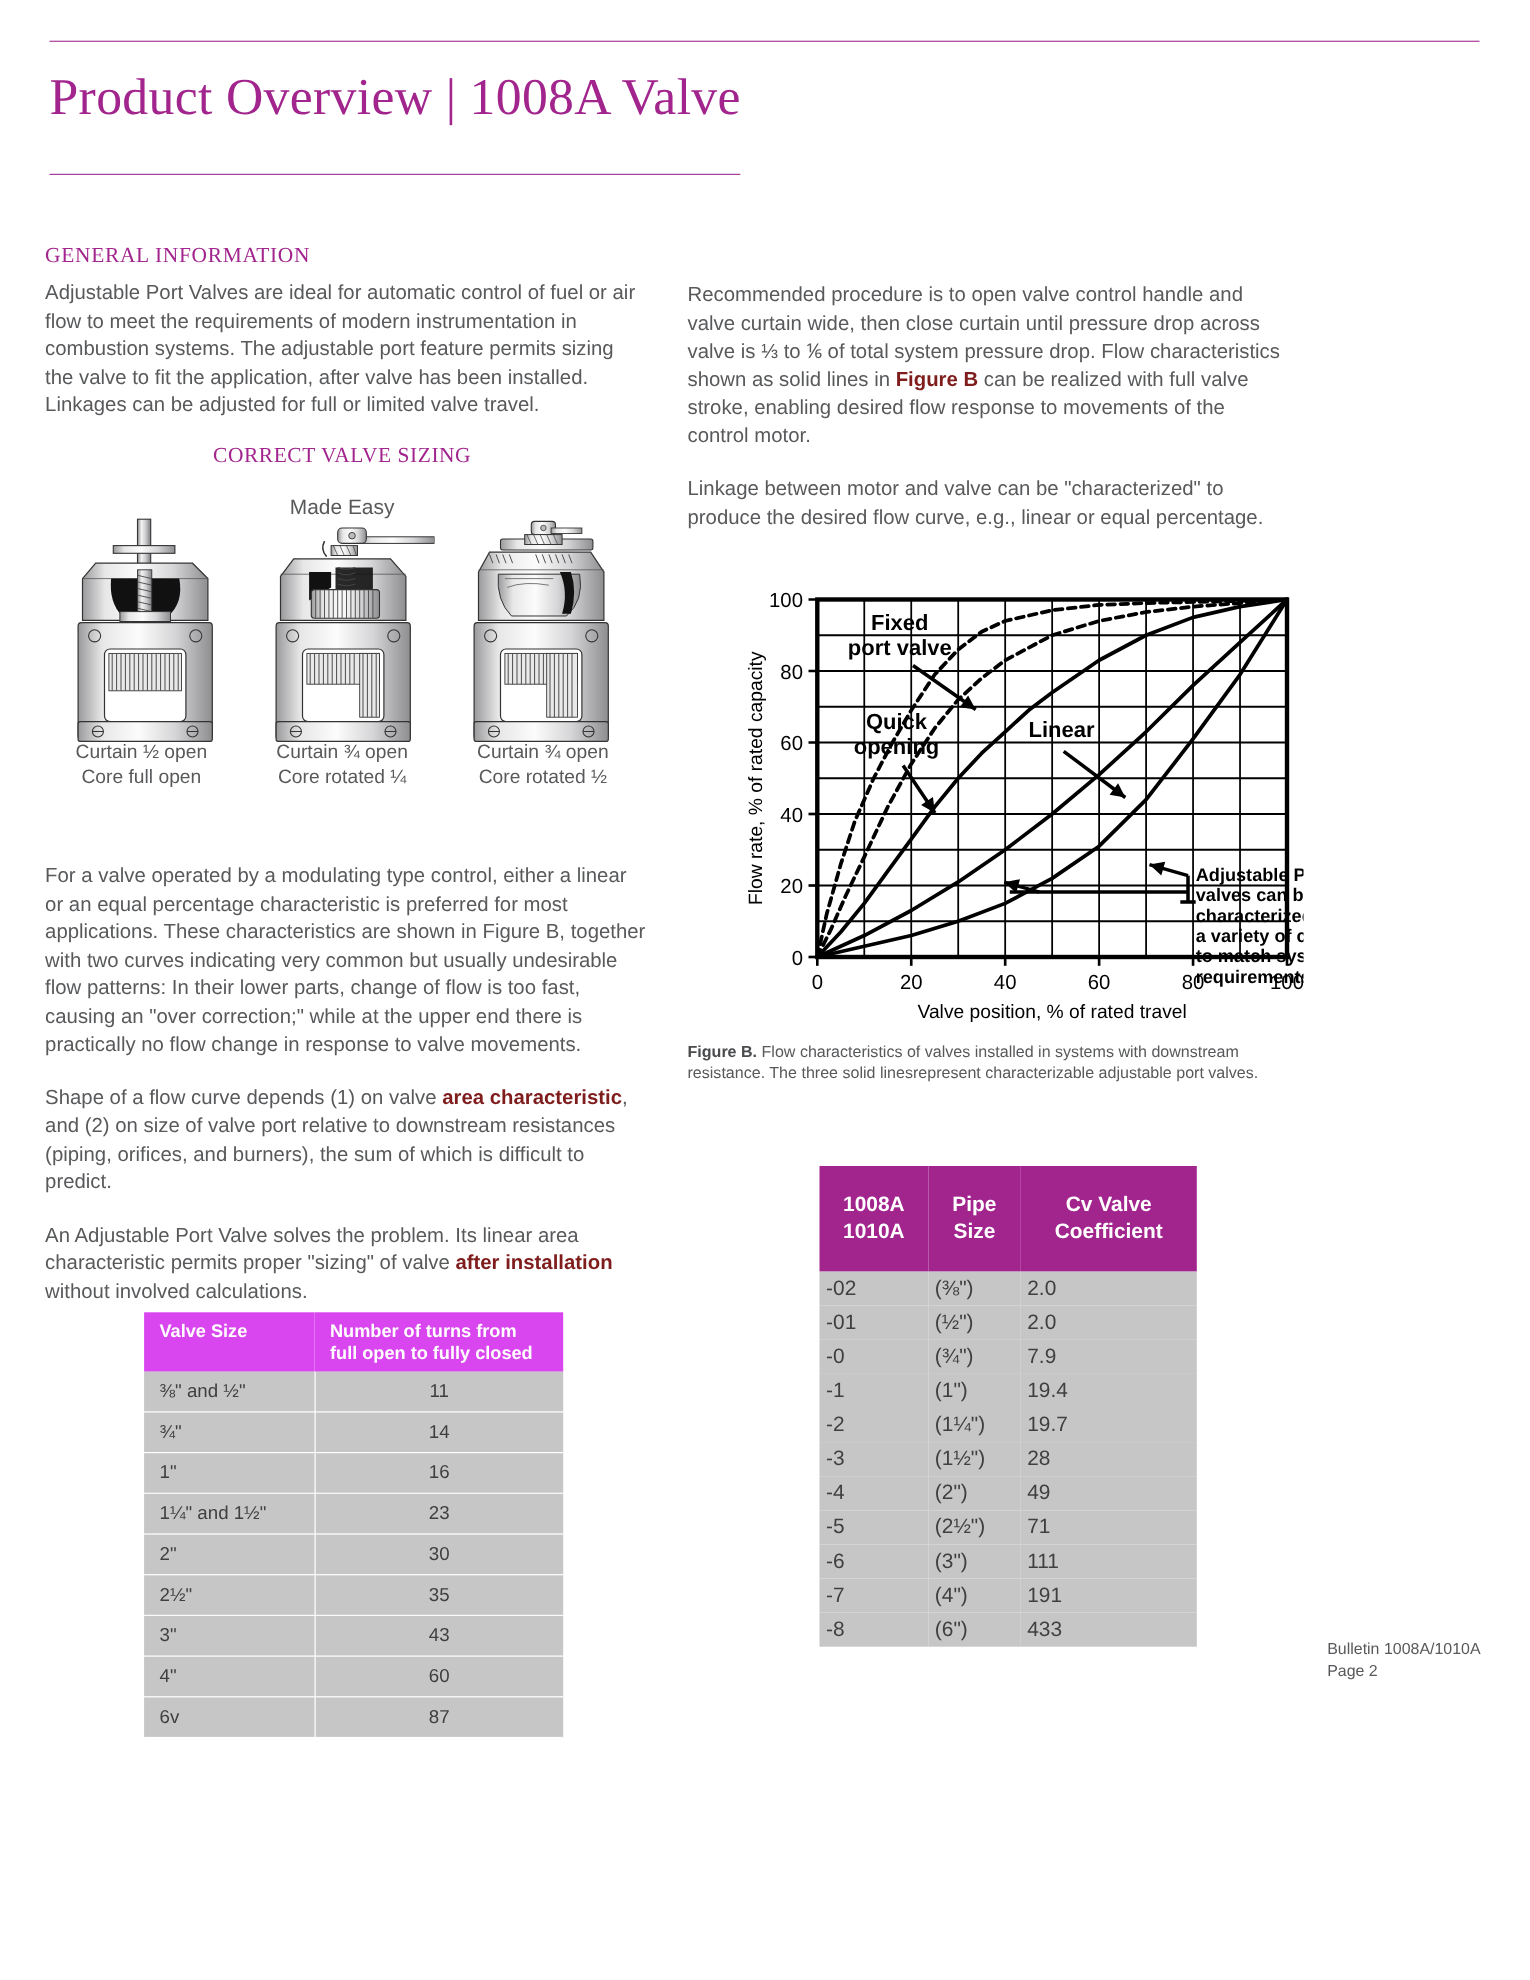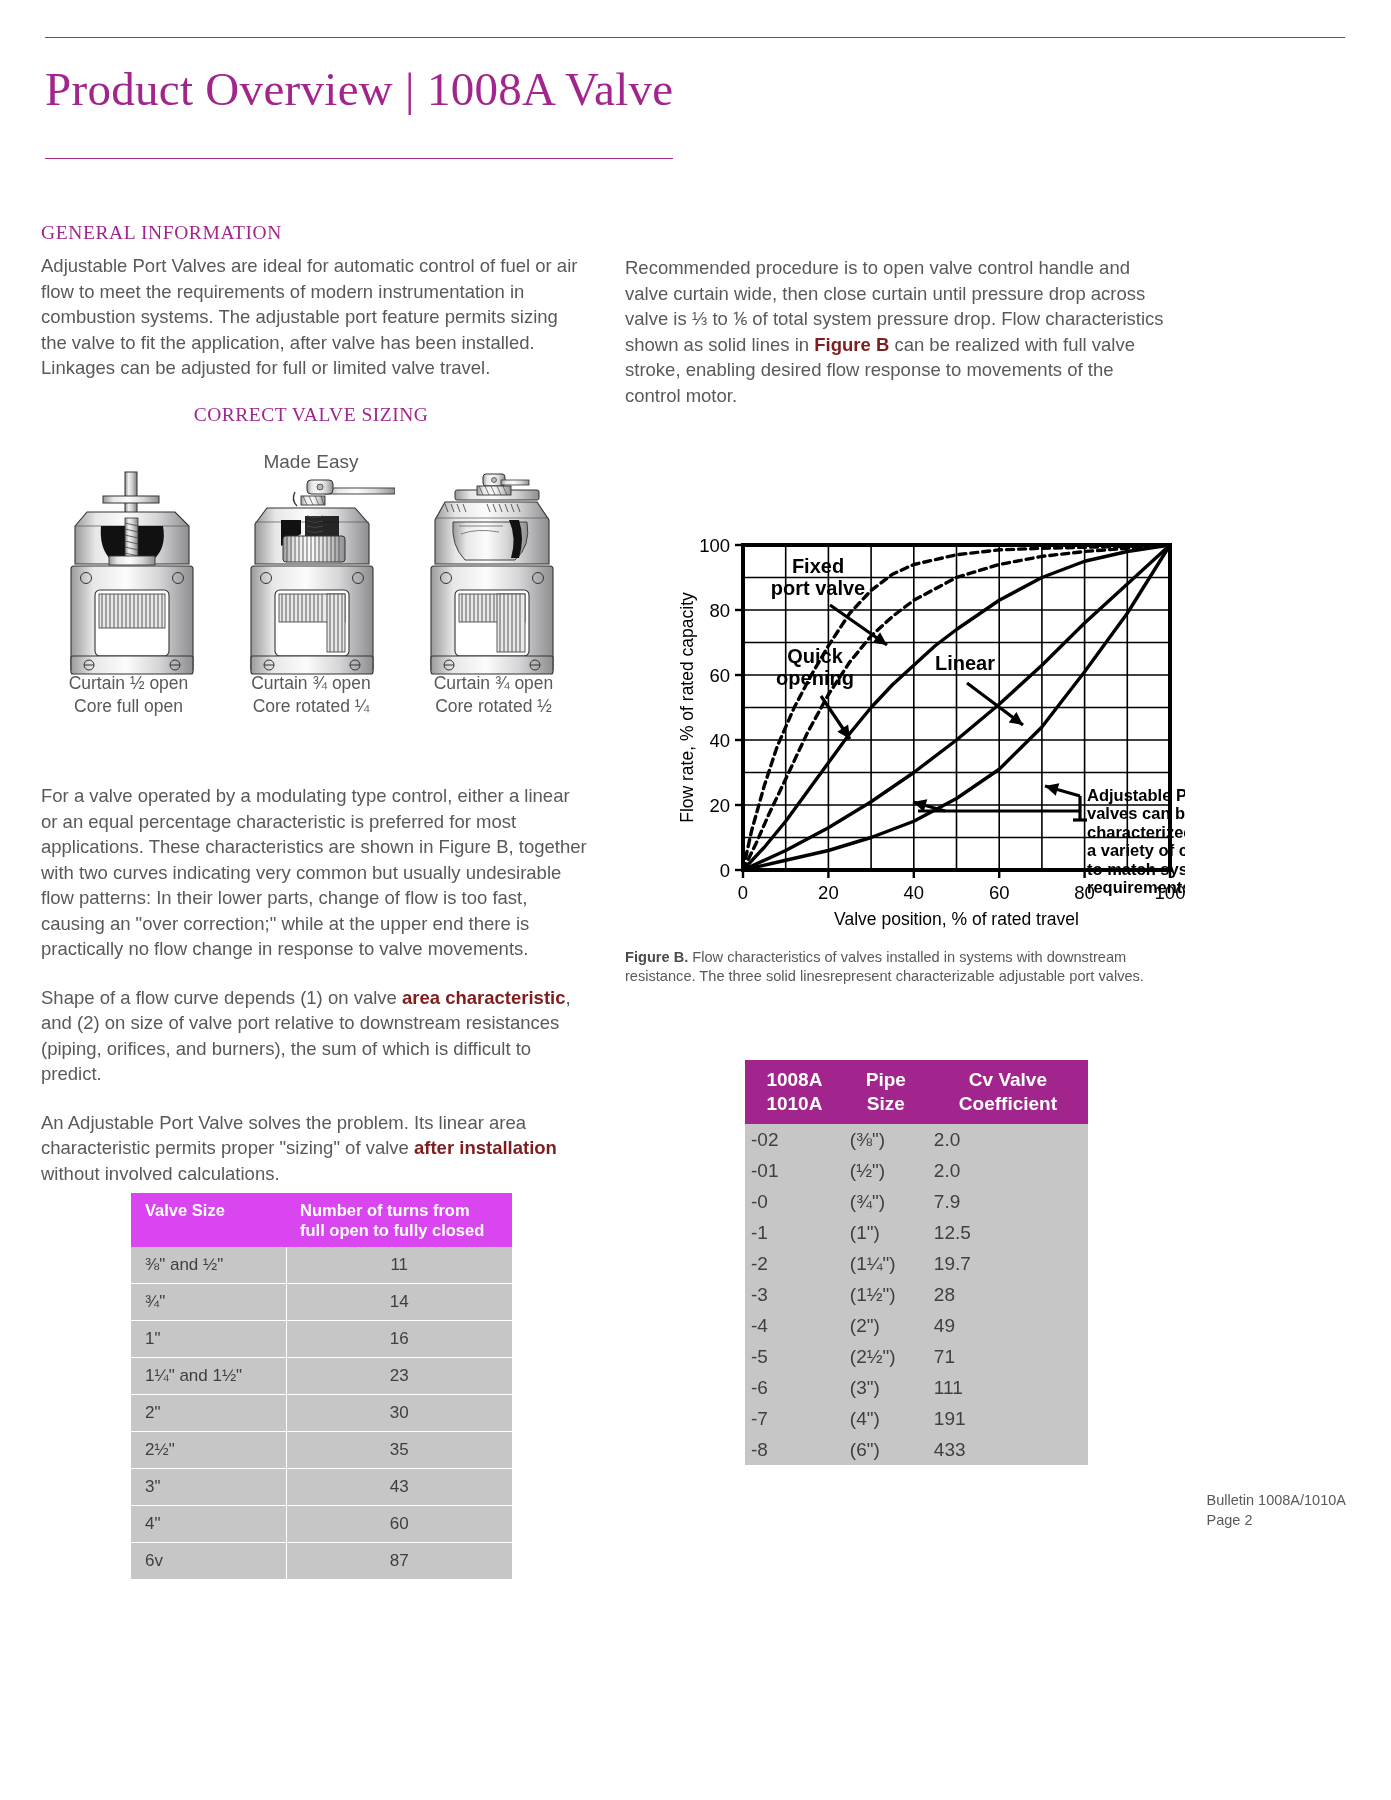--- a/index.html
+++ b/index.html
@@ -131,21 +131,21 @@
     border-right: 1.5px solid #ffffff;
   }
   .tbl-left td.v { text-align: left; width: 155px; }
   .tbl-left td.n { text-align: center; border-right: none; }
 
   .tbl-right {
     position: absolute; left: 745px; top: 1060px; width: 343px;
   }
   .tbl-right th {
     background: #a2258e; color: #fff; text-align: center;
-    font-size: 19px; padding: 8px 6px; font-weight: 700; line-height: 24px;
+    font-size: 19px; padding: 24px 6px; font-weight: 700; line-height: 24px;
     vertical-align: top;
   }
   .tbl-right td {
     background: #c6c6c6; color: #3f3f3f;
     font-size: 19px; padding: 4.5px 6px; font-weight: 300;
   }
 
   .footer {
     position: absolute; right: 45px; top: 1490px;
     text-align: left; font-size: 14.5px; line-height: 20px; font-weight: 300;
@@ -424,20 +424,21 @@
 
 
   <div class="lower-left-text">
     <p class="body">For a valve operated by a modulating type control, either a linear or an equal percentage characteristic is preferred for most applications. These characteristics are shown in Figure B, together with two curves indicating very common but usually undesirable flow patterns: In their lower parts, change of flow is too fast, causing an "over correction;" while at the upper end there is practically no flow change in response to valve movements.</p>
     <p class="body"><span>Shape of a flow curve depends (1) on valve </span><b>area characteristic</b><span>, and (2) on size of valve port relative to downstream resistances (piping, orifices, and burners), the sum of which is difficult to predict.</span></p>
     <p class="body"><span>An Adjustable Port Valve solves the problem. Its linear area characteristic permits proper "sizing" of valve </span><b>after installation</b><span> without involved calculations.</span></p>
   </div>
 
   <div class="col-right">
     <p class="body"><span>Recommended procedure is to open valve control handle and valve curtain wide, then close curtain until pressure drop across valve is ⅓ to ⅙ of total system pressure drop. Flow characteristics shown as solid lines in </span><b>Figure B</b><span> can be realized with full valve stroke, enabling desired flow response to movements of the control motor.</span></p>
+    <p class="body">Linkage between motor and valve can be "characterized" to produce the desired flow curve, e.g., linear or equal percentage.</p>
   </div>
 
   <div class="chart-wrap">
     <svg id="chartsvg" width="560" height="420" viewBox="0 0 560 420">
         <line x1="118" y1="25" x2="118" y2="350" stroke="#000" stroke-width="1.6"></line>
         <line x1="160.7" y1="25" x2="160.7" y2="350" stroke="#000" stroke-width="1.6"></line>
         <line x1="203.4" y1="25" x2="203.4" y2="350" stroke="#000" stroke-width="1.6"></line>
         <line x1="246.1" y1="25" x2="246.1" y2="350" stroke="#000" stroke-width="1.6"></line>
         <line x1="288.8" y1="25" x2="288.8" y2="350" stroke="#000" stroke-width="1.6"></line>
         <line x1="331.5" y1="25" x2="331.5" y2="350" stroke="#000" stroke-width="1.6"></line>
@@ -589,21 +590,21 @@
           <td>2.0</td>
         </tr>
         <tr>
           <td>-0</td>
           <td>(¾")</td>
           <td>7.9</td>
         </tr>
         <tr>
           <td>-1</td>
           <td>(1")</td>
-          <td>12.5</td>
+          <td>19.4</td>
         </tr>
         <tr>
           <td>-2</td>
           <td>(1¼")</td>
           <td>19.7</td>
         </tr>
         <tr>
           <td>-3</td>
           <td>(1½")</td>
           <td>28</td>

